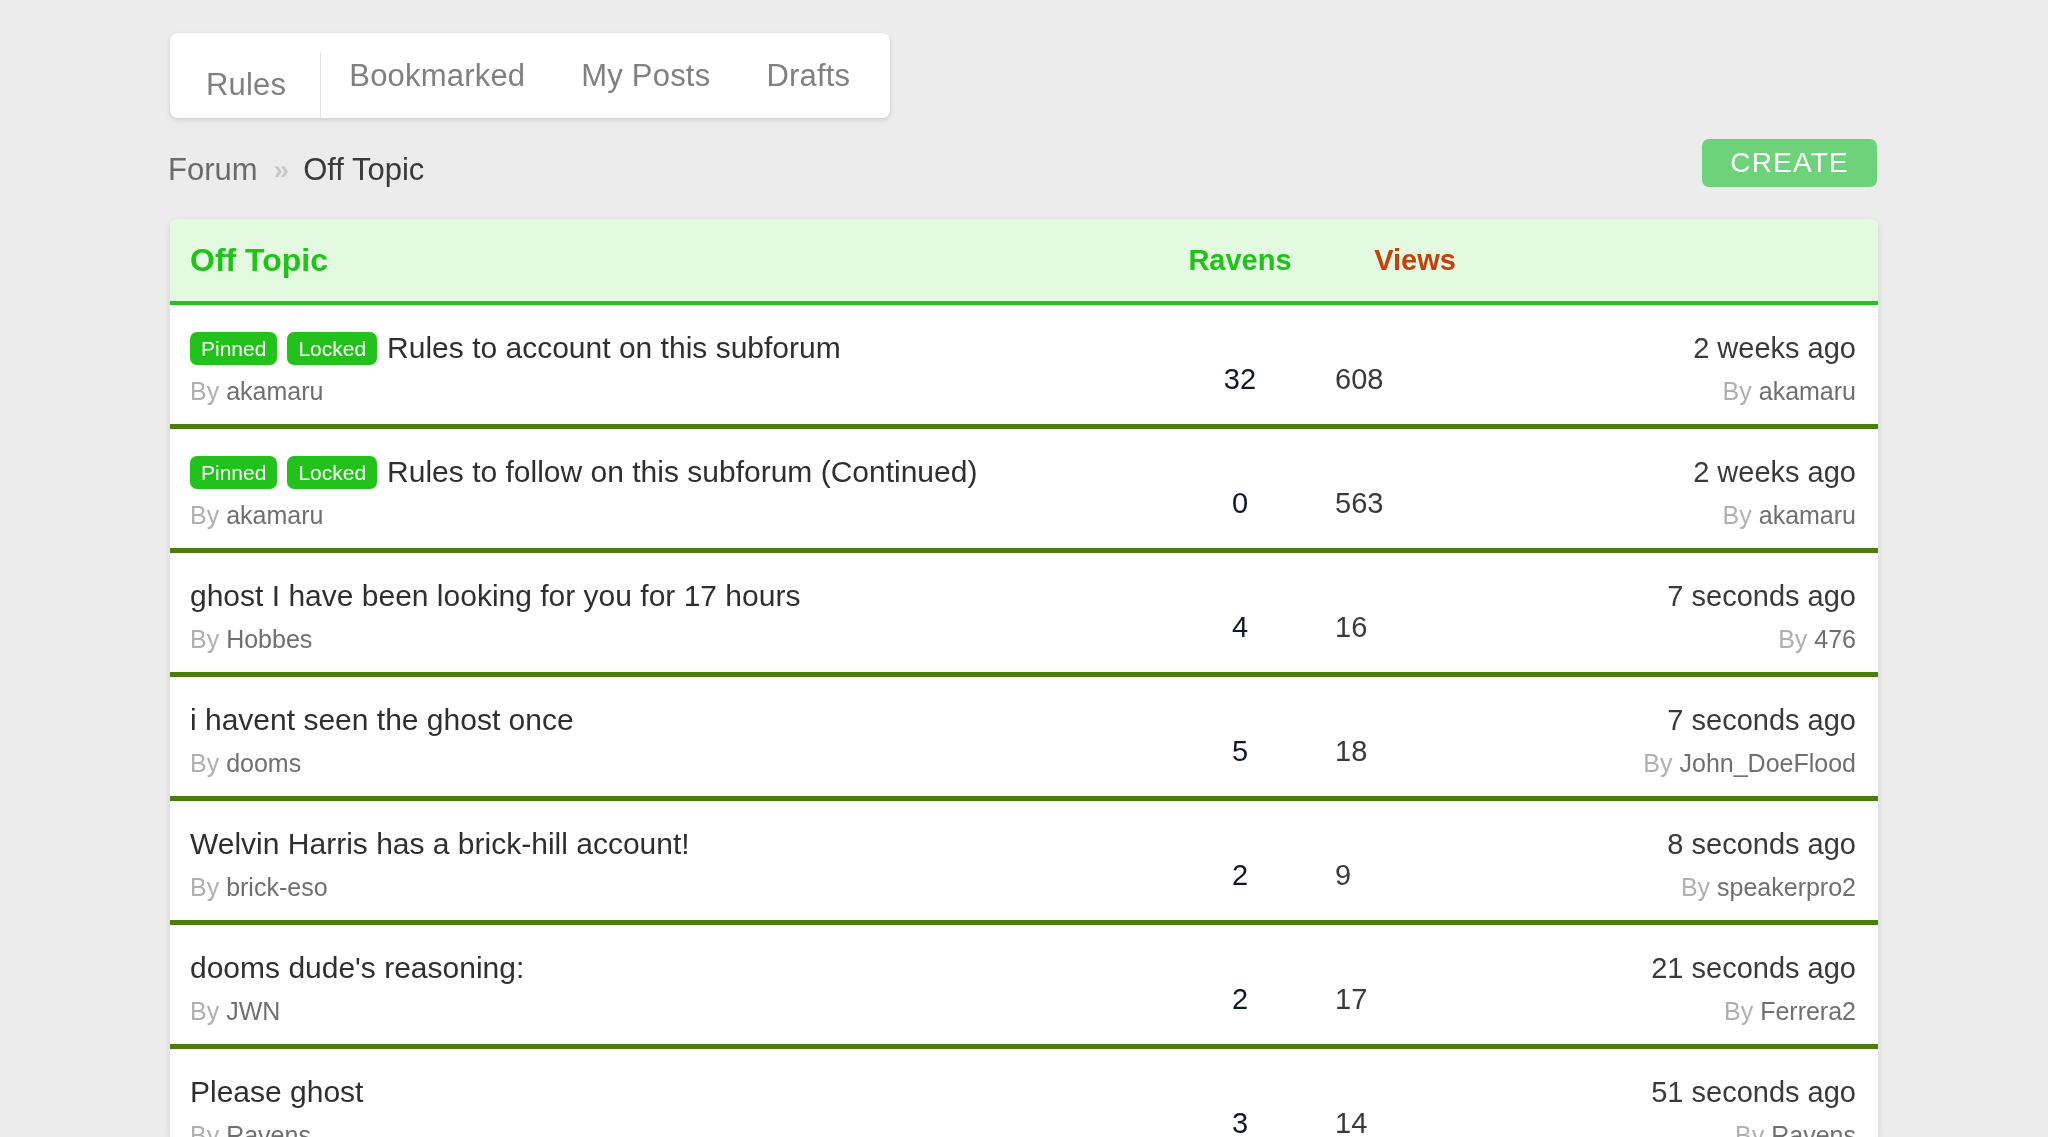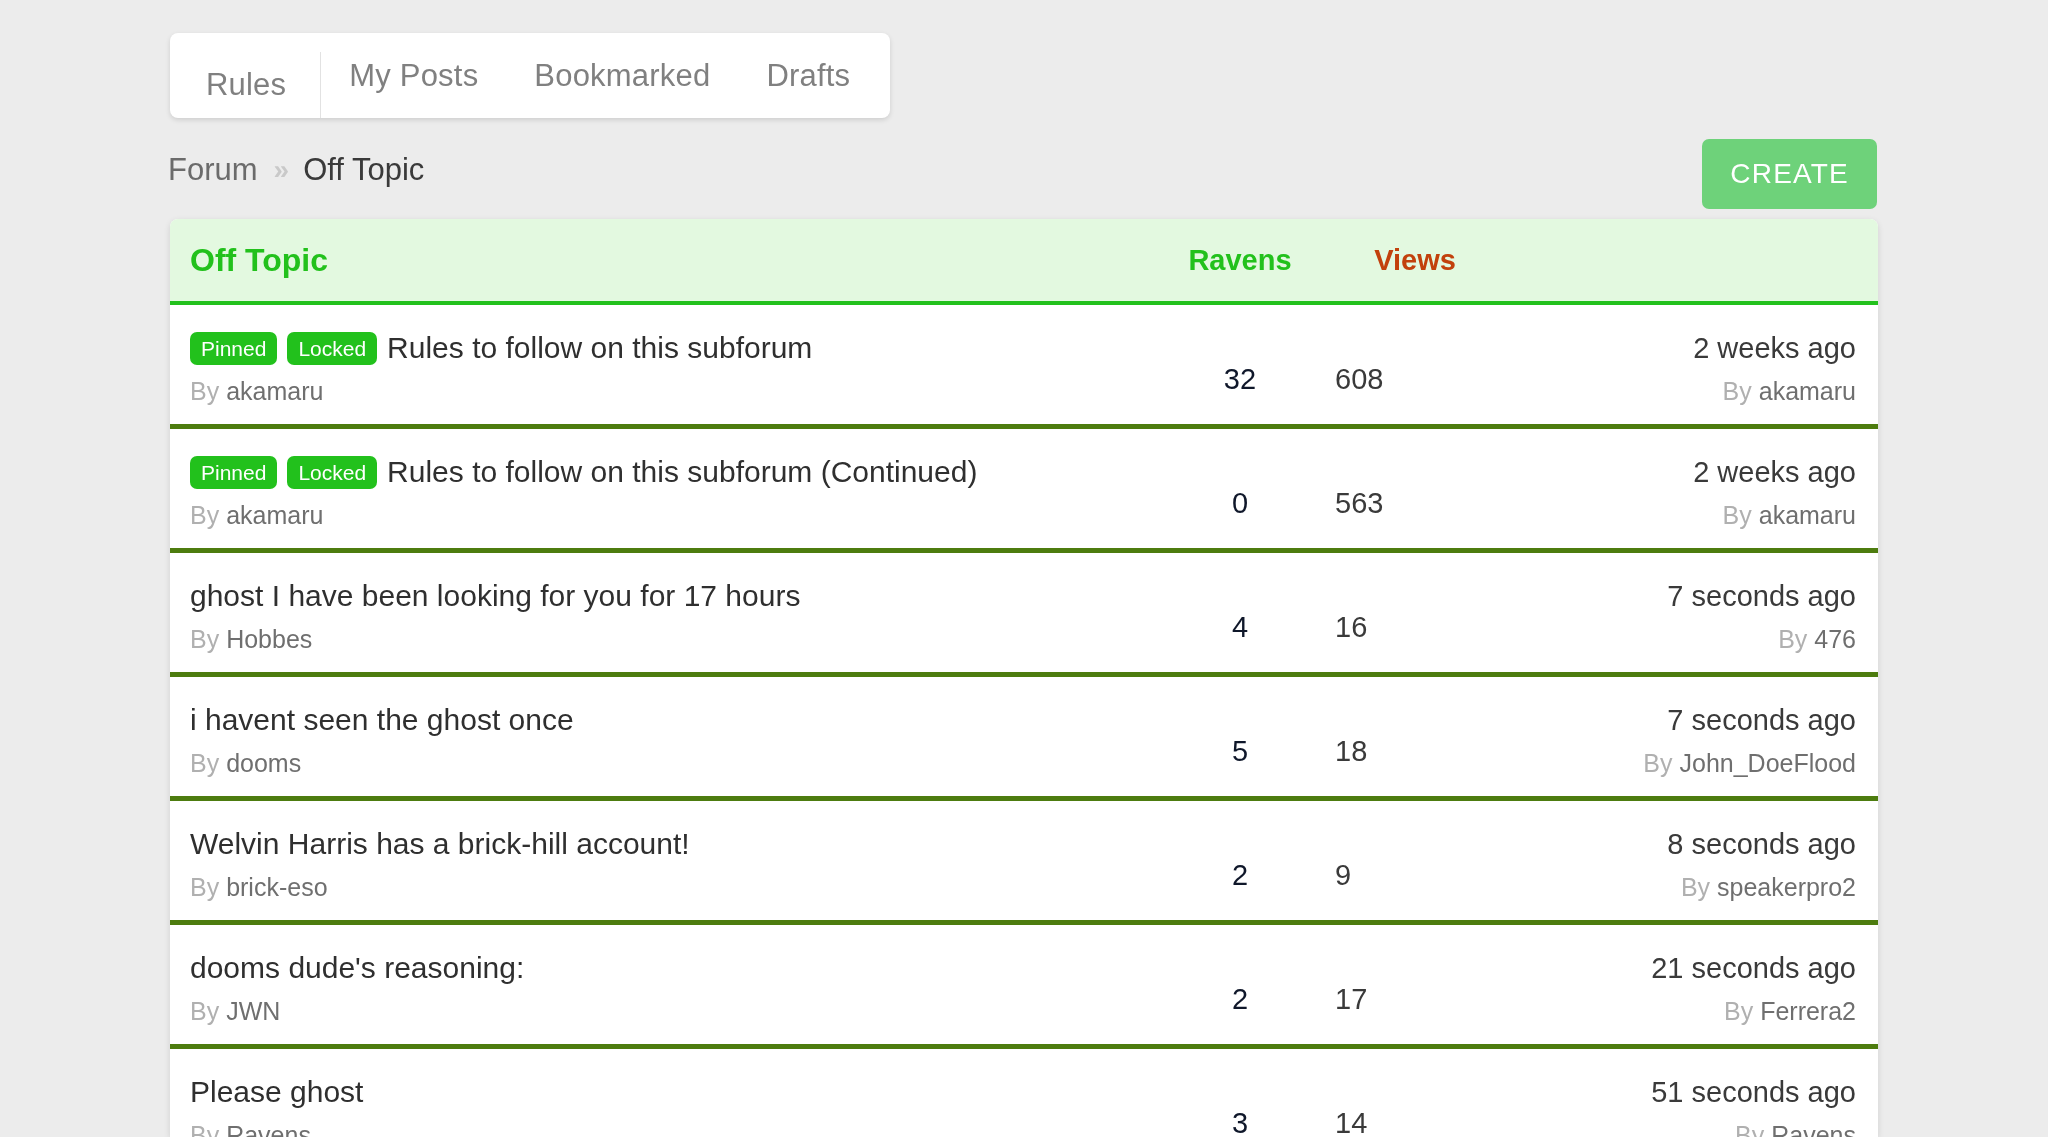--- a/index.html
+++ b/index.html
@@ -62,21 +62,21 @@
     font-weight: bold;
     letter-spacing: -2px;
   }
   .crumb-current { color: #3a3a3a; }
 
   
   .create-btn {
     position: absolute;
     right: 171px;
     top: 139px;
-    height: 70px;
+    height: 48px;
     padding: 0 28px;
     background: #6ed27a;
     color: #ffffff;
     border: none;
     border-radius: 7px;
     font-family: "Liberation Sans", sans-serif;
     font-size: 28px;
     letter-spacing: 1.2px;
     cursor: pointer;
     display: flex;
@@ -214,24 +214,24 @@
 </head>
 <body>
 
 <div class="page">
 
   <div class="tabbar">
     <div class="tab first divider-after">
       <span>Rules</span>
     </div>
     <div class="tab">
+      <span>Bookmarked</span>
+    </div>
+    <div class="tab">
       <span>My Posts</span>
-    </div>
-    <div class="tab">
-      <span>Bookmarked</span>
     </div>
     <div class="tab last">
       <span>Drafts</span>
     </div>
   </div>
 
   <div class="breadcrumb">
     <span class="crumb-root">Forum</span>
     <span class="crumb-sep">»</span>
     <span class="crumb-current">Off Topic</span>
@@ -246,21 +246,21 @@
       <div class="th-replies">Ravens</div>
       <div class="th-views">Views</div>
     </div>
 
     <div id="rows-container">
         <div class="row">
           <div class="row-left">
             <div class="title-line">
               <span class="badge">Pinned</span>
               <span class="badge">Locked</span>
-              <span class="thread-title">Rules to follow on this subforum</span>
+              <span class="thread-title">Rules to account on this subforum</span>
             </div>
             <div class="byline"><span class="by-word">By</span> <span class="by-user">akamaru</span></div>
           </div>
           <div class="cell-replies">32</div>
           <div class="cell-views">608</div>
           <div class="row-right">
             <div class="time-ago">2 weeks ago</div>
             <div class="right-byline"><span class="by-word">By</span> <span class="by-user">akamaru</span></div>
           </div>
         </div>

